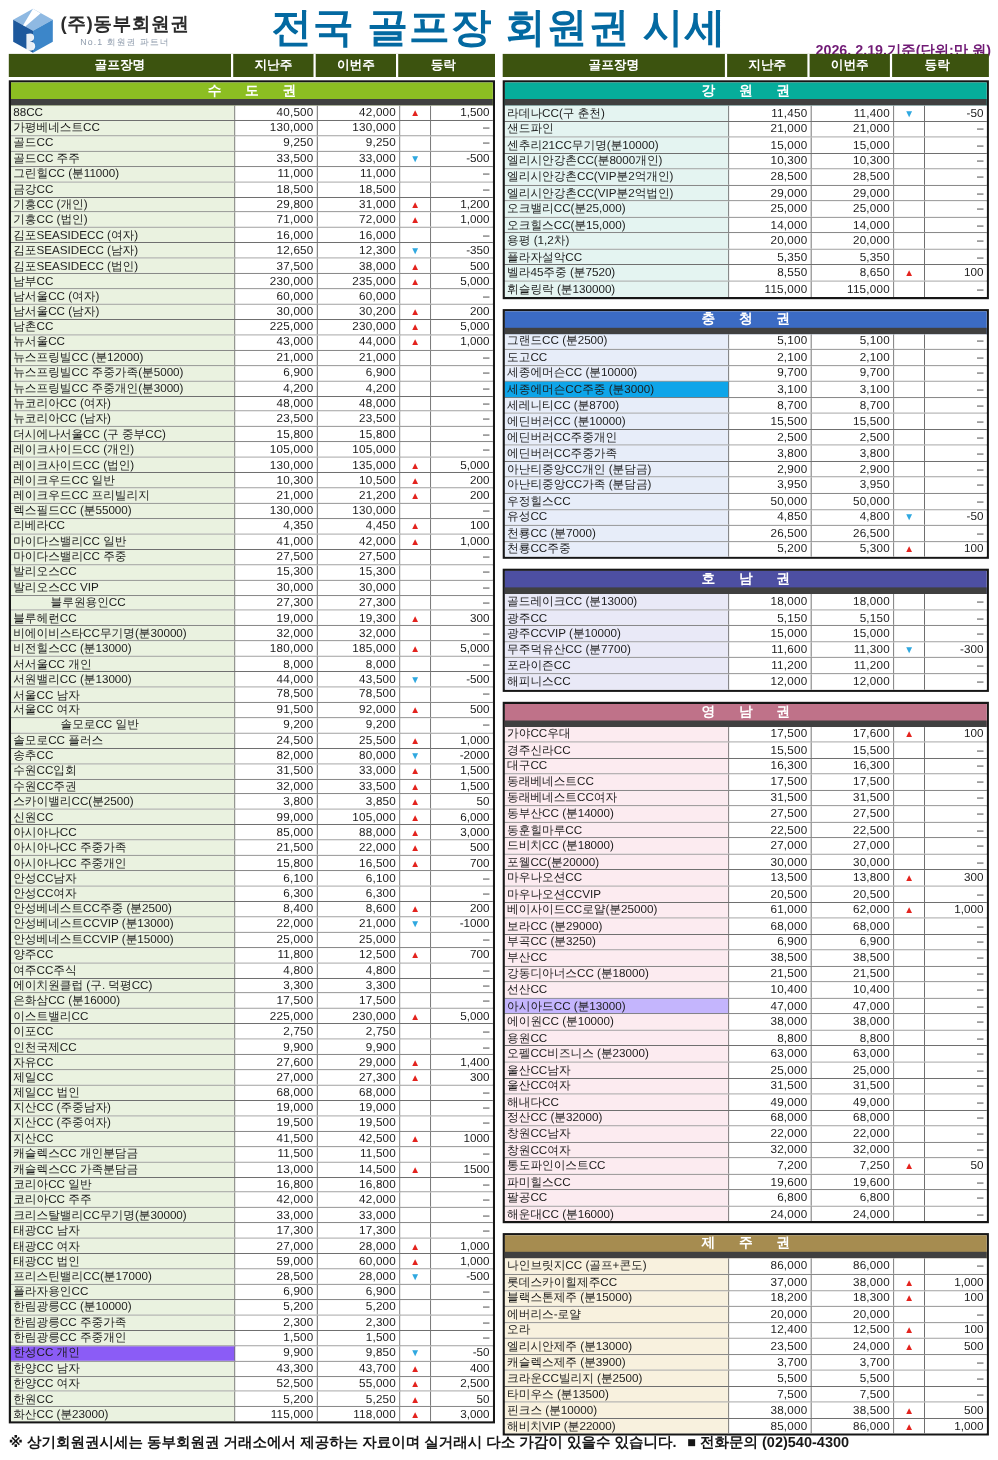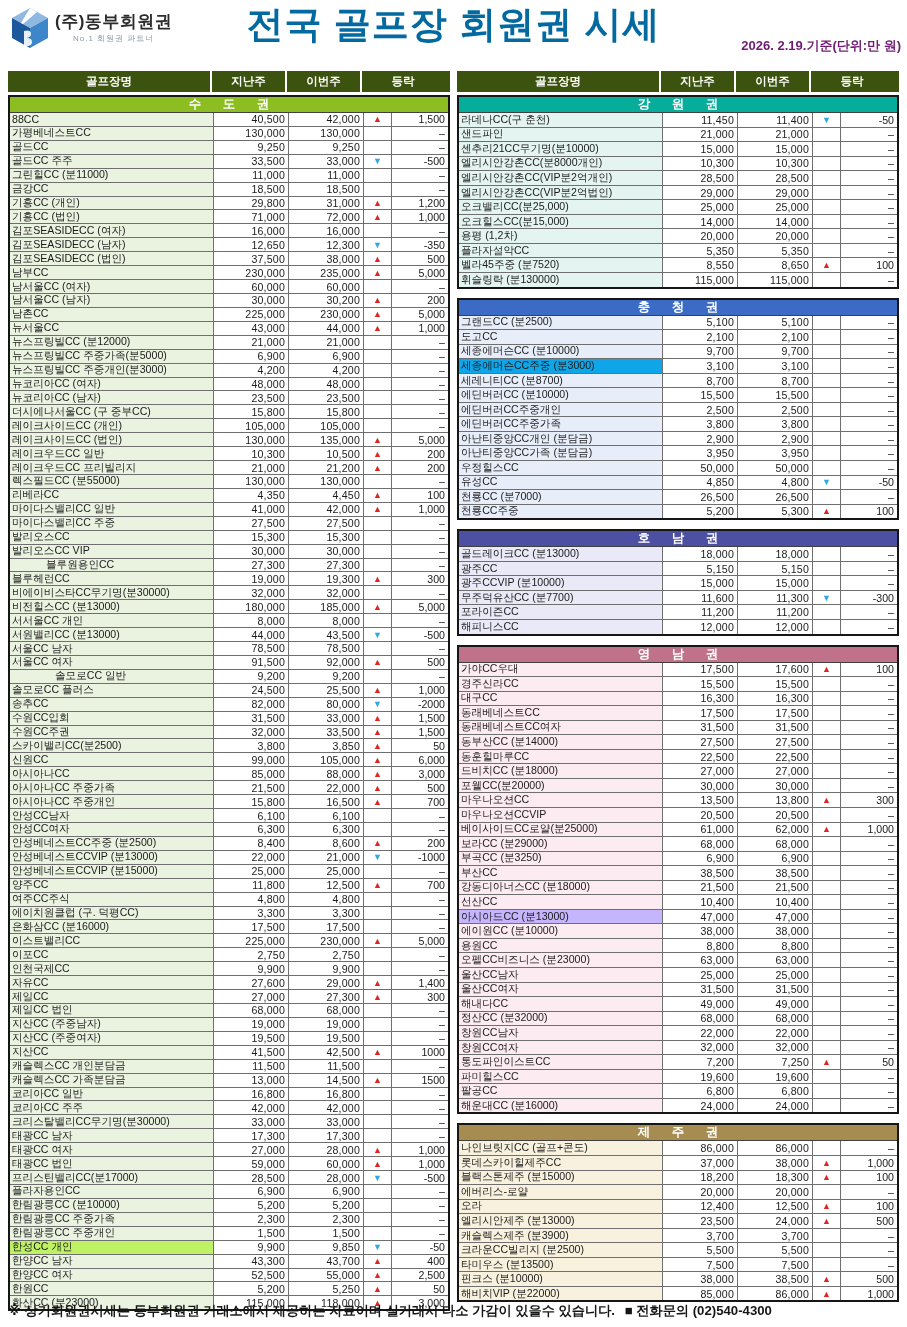--- a/index.html
+++ b/index.html
@@ -9,33 +9,33 @@
   
   .logo{position:absolute;left:10px;top:7px;display:flex;align-items:flex-start;gap:5px;}
   .logo-texts{display:flex;flex-direction:column;margin-top:5px;}
   .company{font-size:17px;font-weight:800;color:#2b2b2b;letter-spacing:0.5px;line-height:19px;}
   .tagline{font-size:8px;color:#8d9aab;letter-spacing:1px;text-align:center;margin-top:2px;}
   .page-title{position:absolute;left:160px;right:160px;top:1px;text-align:center;
     font-size:37px;font-weight:800;letter-spacing:1px;color:#0369a1;line-height:48px;white-space:nowrap;}
   .date-note{position:absolute;right:6px;top:37px;font-size:13px;font-weight:700;color:#701a75;}
 
   
-  .col{position:absolute;top:71px;width:442px;}
+  .col{position:absolute;top:49px;width:442px;}
   .col-left{left:8px;}
   .col-right{left:457px;}
 
   .thead{display:grid;grid-template-columns:204px 75px 75px 82px;height:21px;margin-bottom:3px;}
   .thead .th{color:#fff;font-size:11.5px;font-weight:700;display:flex;align-items:center;justify-content:center;
     border-right:2px solid #fff;}
   .thead .th:last-child{border-right:none;}
 
   .section{border:2px solid #161616;margin-bottom:9px;background:#fff;}
   .col-left .section{margin-bottom:0;}
   .band{height:15px;line-height:15px;text-align:center;color:#fff;font-size:12.5px;font-weight:800;
-    letter-spacing:9px;border-bottom:1px solid #404040;text-indent:9px;}
+    letter-spacing:9px;border-bottom:6px solid #404040;text-indent:9px;}
   .row{display:grid;grid-template-columns:204px 75px 75px 28px 1fr;border-bottom:1px solid #6f6f6f;}
   .section .row:last-child{border-bottom:none;}
   .col-left .row{height:12.93px;}
   .col-right .row{height:13.55px;}
   .cell{border-right:1px solid #6f6f6f;font-size:10.6px;display:flex;align-items:center;
     overflow:hidden;white-space:nowrap;background:#fff;}
   .cell:last-child{border-right:none;}
   .c-name{padding-left:2px;justify-content:flex-start;}
   .c-num{padding-right:3px;justify-content:flex-end;letter-spacing:0.2px;}
   .c-arrow{justify-content:center;font-size:9px;padding:0;}
@@ -640,21 +640,21 @@
             <div class="cell c-chg">–</div>
           </div>
           <div class="row">
             <div class="cell c-name" style="background: rgb(234, 242, 224);">한림광릉CC 주중개인</div>
             <div class="cell c-num">1,500</div>
             <div class="cell c-num">1,500</div>
             <div class="cell c-arrow"></div>
             <div class="cell c-chg">–</div>
           </div>
           <div class="row">
-            <div class="cell c-name" style="background: #bef264;">한성CC 개인</div>
+            <div class="cell c-name" style="background: #8b5cf6;">한성CC 개인</div>
             <div class="cell c-num">9,900</div>
             <div class="cell c-num">9,850</div>
             <div class="cell c-arrow" style="color: rgb(47, 168, 224);">▼</div>
             <div class="cell c-chg">-50</div>
           </div>
           <div class="row">
             <div class="cell c-name" style="background: rgb(234, 242, 224);">한양CC 남자</div>
             <div class="cell c-num">43,300</div>
             <div class="cell c-num">43,700</div>
             <div class="cell c-arrow" style="color: rgb(227, 35, 30);">▲</div>

